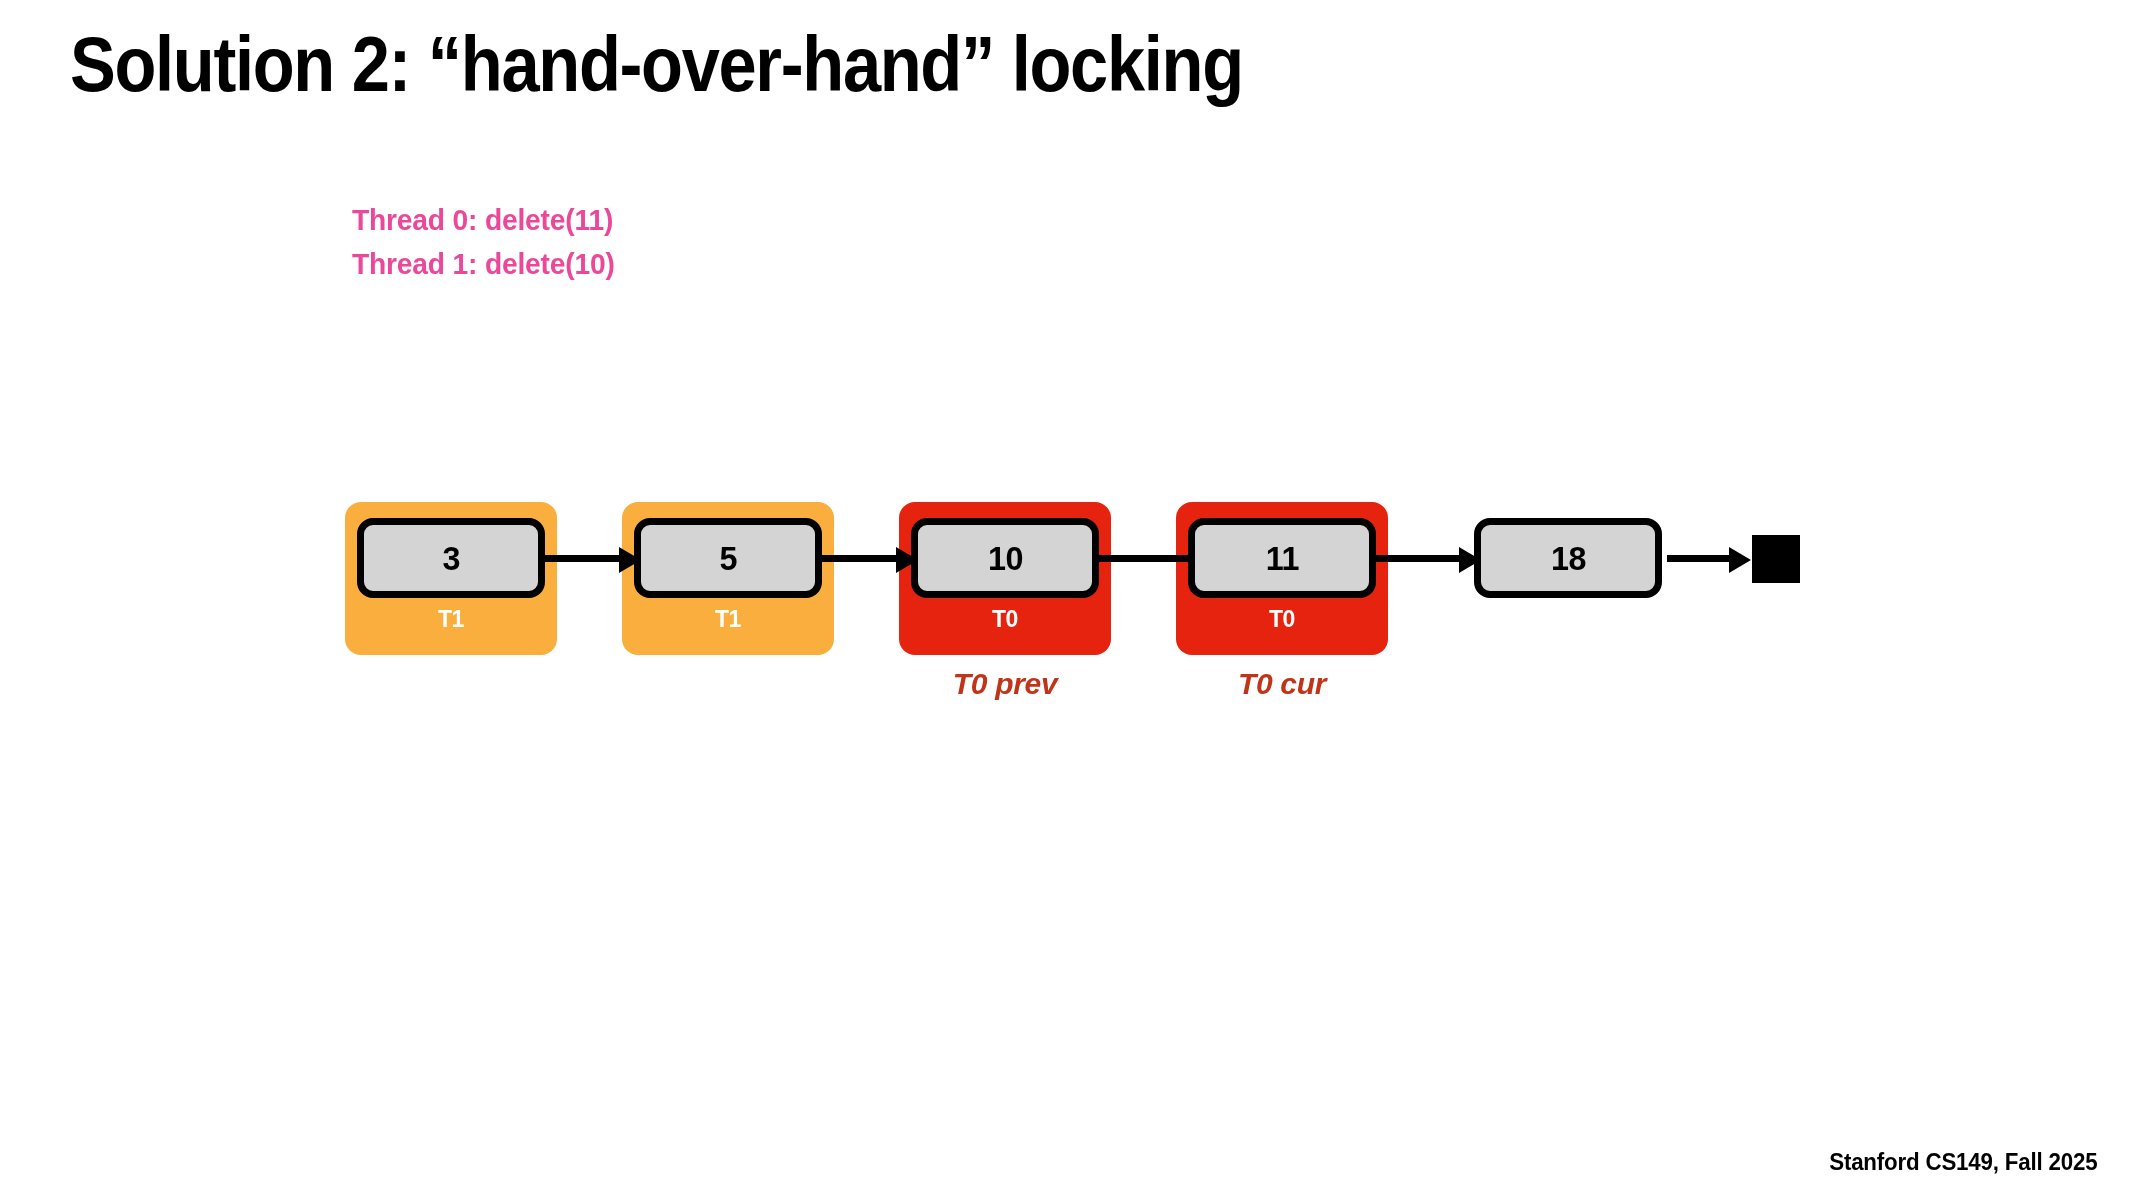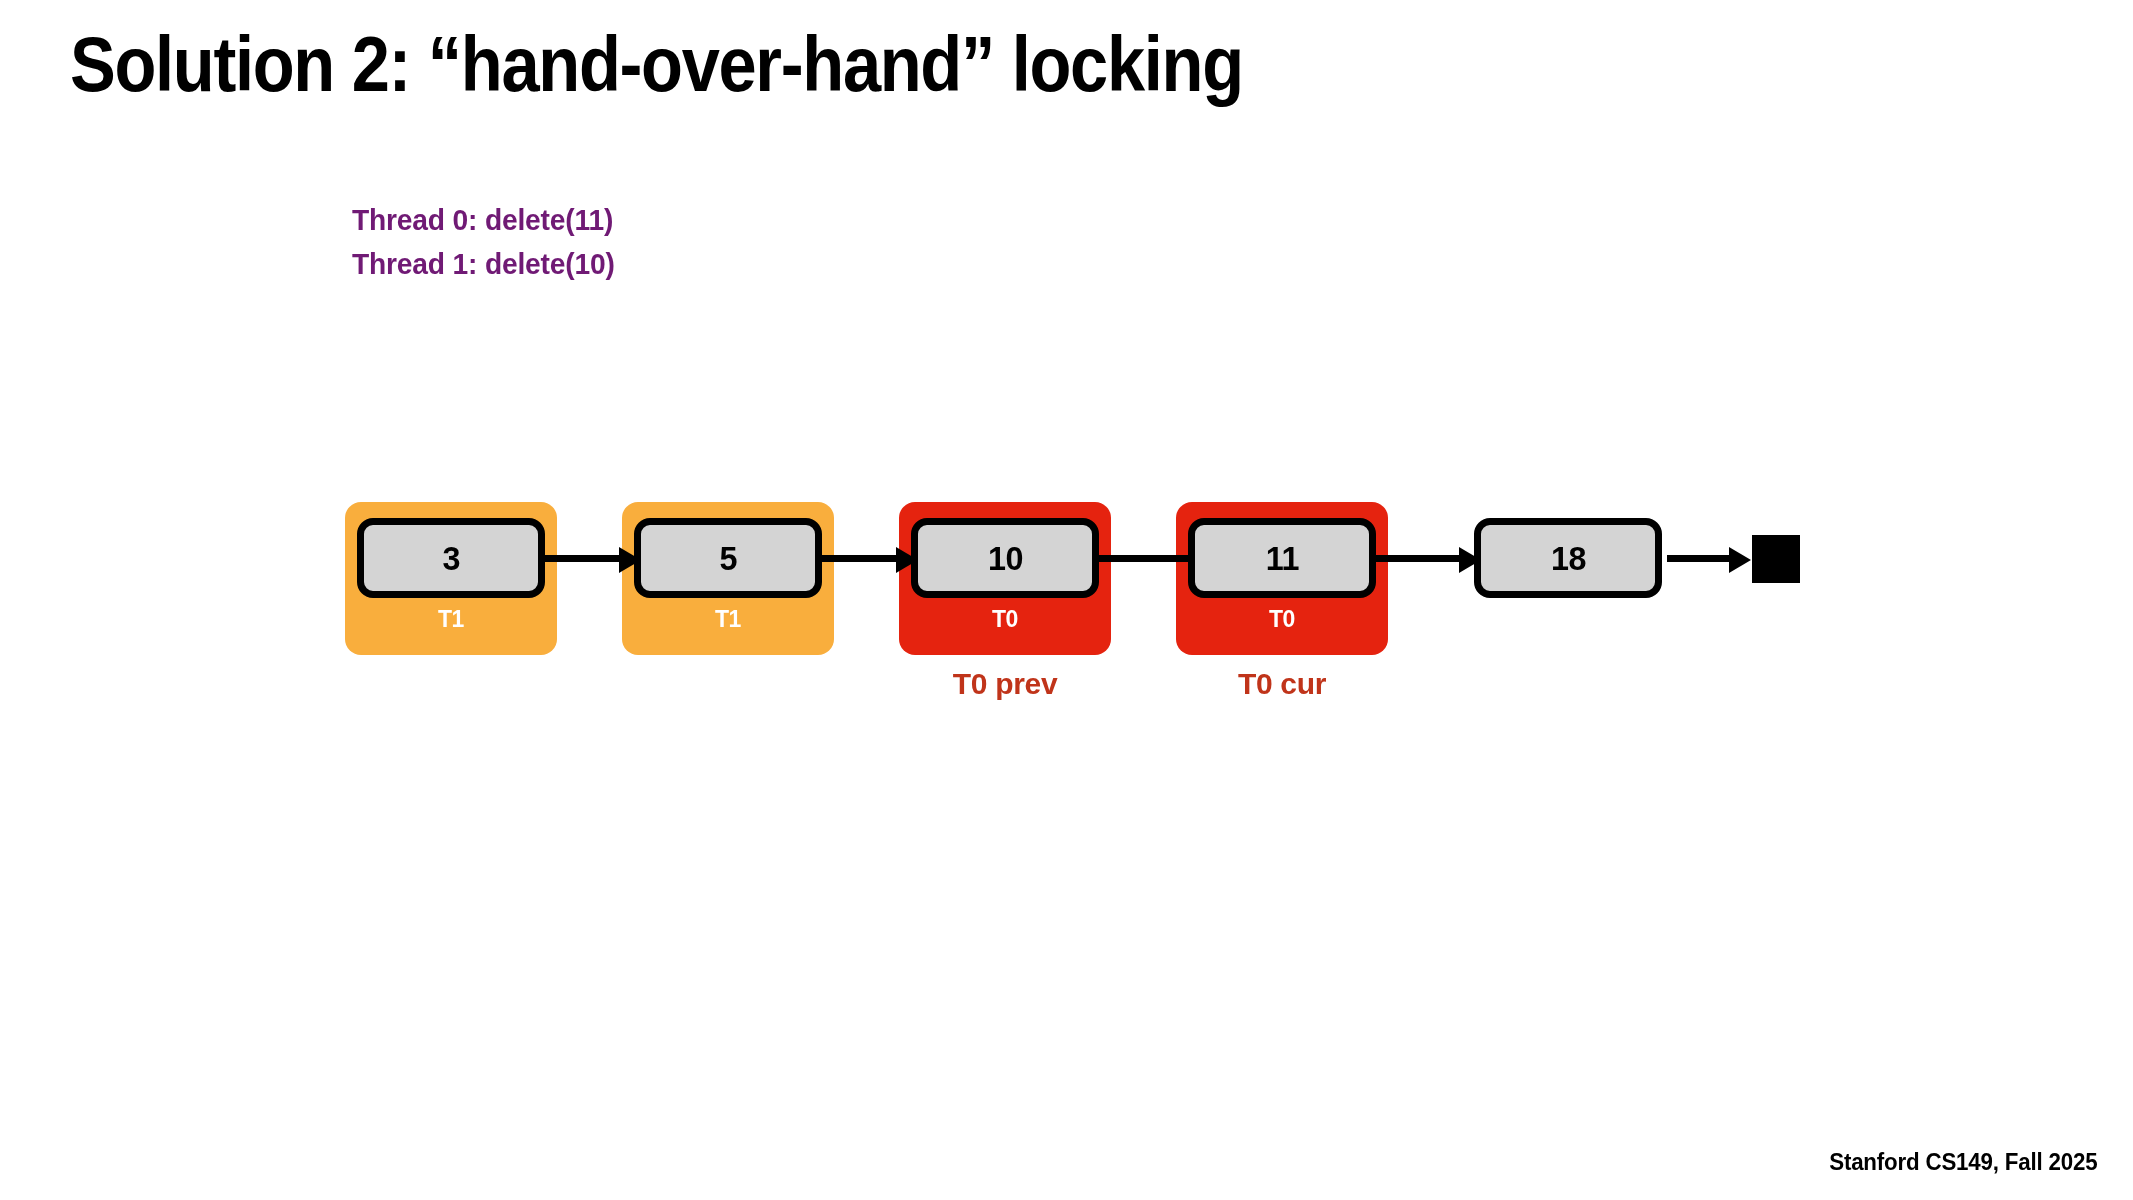--- a/index.html
+++ b/index.html
@@ -29,21 +29,21 @@
     transform: scaleX(0.88);
     transform-origin: left top;
     line-height: 1.08;
   }
 
   
   .thread-legend {
     position: absolute;
     left: 352px;
     top: 198px;
-    color: #701a75;
+    color: #ec4899;
   }
   .thread-line {
     font-size: 30px;
     font-weight: bold;
     letter-spacing: -0.2px;
     line-height: 1.45;
     white-space: nowrap;
     transform: scaleX(0.94);
     transform-origin: left center;
   }
@@ -116,20 +116,21 @@
     position: absolute;
     left: -24px;
     top: 165px;
     width: 260px;
     text-align: center;
     font-size: 30px;
     font-weight: bold;
     color: #c0341a;
     letter-spacing: -0.3px;
     white-space: nowrap;
+    font-style: italic;
   }
 
   
   .arrow {
     position: absolute;
     top: 552px;
     height: 12px;
   }
   .arrow .shaft {
     position: absolute;

